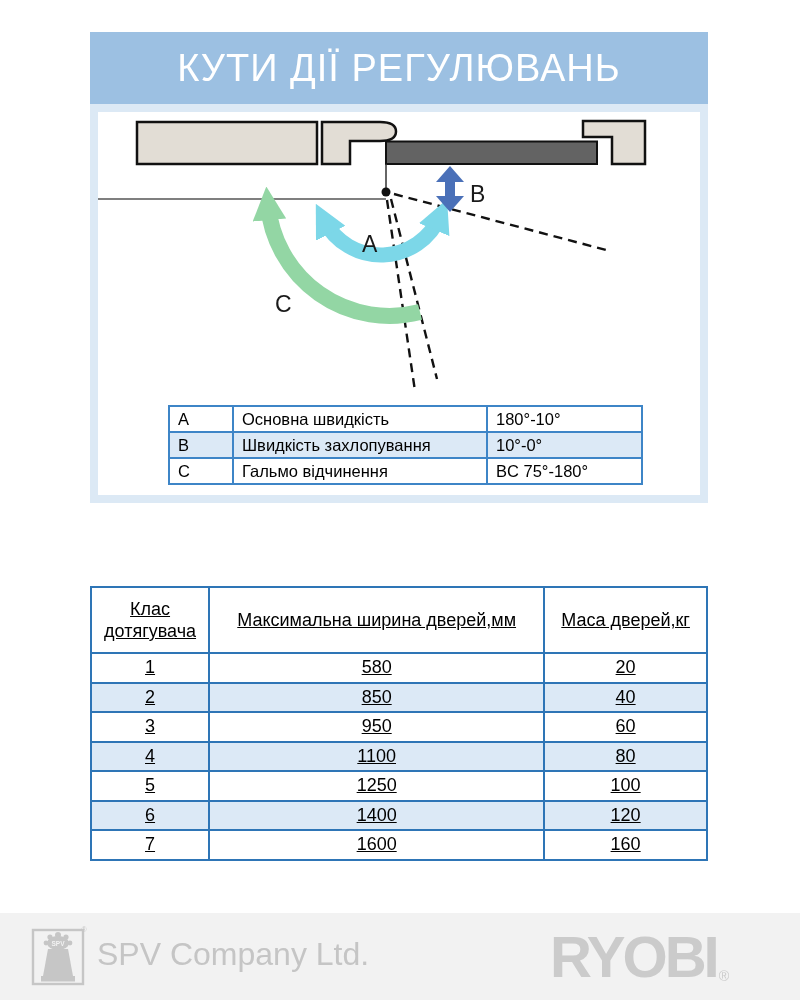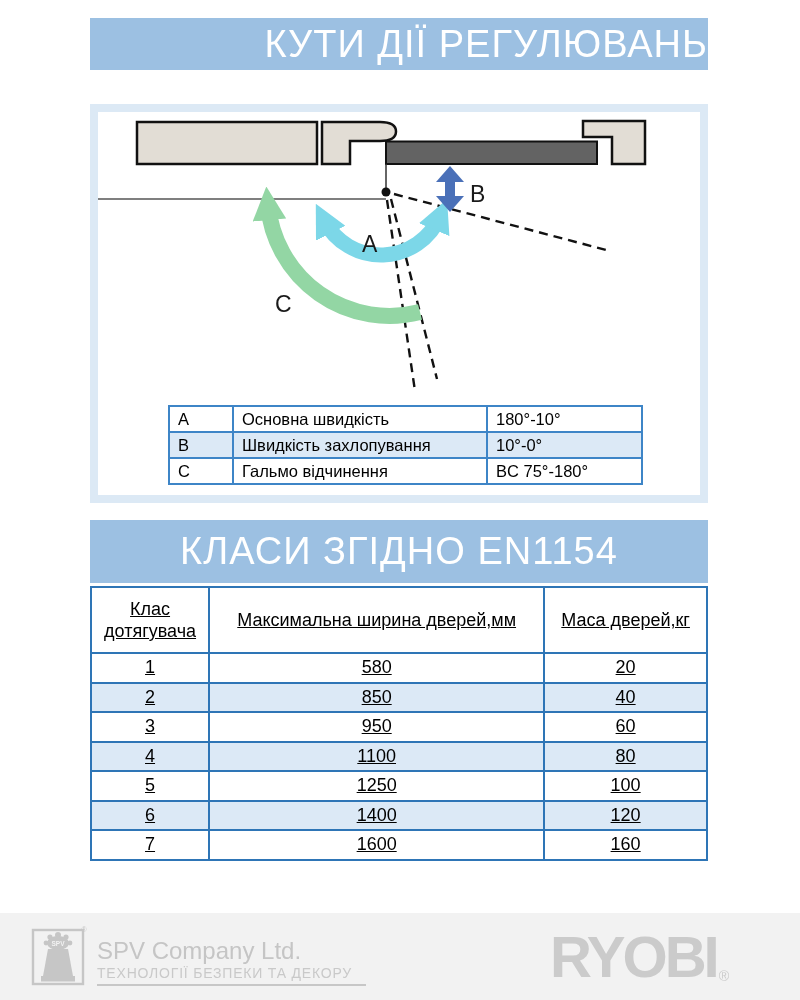--- a/index.html
+++ b/index.html
@@ -6,21 +6,21 @@
   .page {
     position:relative; width:800px; height:1000px; background:#ffffff;
     font-family:"Liberation Sans", sans-serif; overflow:hidden;
   }
   
   .title-bar {
     position:absolute; left:90px; width:618px; background:#9cc0e2;
     color:#ffffff; display:flex; align-items:center; justify-content:center;
     font-size:38px; letter-spacing:1px; font-weight:400;
   }
-  .title-bar.t1 { top:18px; height:52px;justify-content:flex-end; }
+  .title-bar.t1 { top:32px; height:72px; }
   .title-bar.t2 { top:520px; height:63px; }
 
   
   .diagram-box {
     position:absolute; left:90px; top:104px; width:618px; height:399px;
     box-sizing:border-box; border:8px solid #dce9f5; background:#ffffff;
   }
   .diagram-box svg { position:absolute; left:0; top:0; }
 
   
@@ -46,21 +46,21 @@
   .class-table .col1 { width:115px; }
   .class-table .col2 { width:340px;border-radius:10px; }
   .class-table .col3 { width:162px;margin-left:15px; }
 
   
   .footer {
     position:absolute; left:0; top:913px; width:800px; height:87px; background:#f2f2f2;
   }
   .spv-block { position:absolute; left:30px; top:12px; display:flex; align-items:flex-start; }
   .spv-text { margin-left:9px; padding-top:13px; }
-  .spv-name { font-size:24px; color:#c5c5c5; line-height:1.05; white-space:nowrap; }
+  .spv-name { font-size:32px; color:#c5c5c5; line-height:1.05; white-space:nowrap; }
   .spv-tagline {
     font-size:14px; color:#c9c9c9; letter-spacing:0.8px; white-space:nowrap;
     padding:2px 14px 3px 0; border-bottom:2px solid #c7c7c7;
   }
   .ryobi {
     position:absolute; left:550px; top:16px; font-size:57px; font-weight:700;
     color:#cbcbcb; letter-spacing:-3px; line-height:1; transform:scaleX(1.02);
     transform-origin:left; white-space:nowrap;
   }
   .ryobi .reg { font-size:14px; font-weight:400; letter-spacing:0; vertical-align:-4px; margin-left:2px; }
@@ -126,23 +126,20 @@
         <td class="c-value">10°-0°</td>
       </tr>
       <tr>
         <td class="c-key">C</td>
         <td class="c-label">Гальмо відчинення</td>
         <td class="c-value">BC 75°-180°</td>
       </tr>
     </tbody>
   </table>
 
-  <div class="title-bar t2">
-    <span>КЛАСИ ЗГІДНО EN1154</span>
-  </div>
 
   <table class="class-table">
     <thead>
       <tr>
         <th class="col1">Клас дотягувача</th>
         <th class="col2">Максимальна ширина дверей,мм</th>
         <th class="col3">Маса дверей,кг</th>
       </tr>
     </thead>
     <tbody>
@@ -196,19 +193,18 @@
             <circle cx="40" cy="18" r="2.4"></circle>
           <ellipse cx="28" cy="18" rx="11" ry="7"></ellipse>
           <path d="M18,24 L38,24 L43,51 L13,51 Z"></path>
           <rect x="11" y="51" width="34" height="5.5"></rect>
         </g>
         <text x="28" y="20.5" font-size="6.5" font-weight="bold" fill="#f2f2f2" text-anchor="middle">SPV</text>
         <text x="54" y="6.5" font-size="7" fill="#c6c6c6" text-anchor="middle">®</text>
       </svg>
       <div class="spv-text">
         <div class="spv-name">SPV Company Ltd.</div>
-        <div class="spv-tagline">ТЕХНОЛОГІЇ БЕЗПЕКИ ТА ДЕКОРУ</div>
       </div>
     </div>
     <div class="ryobi"><span>RYOBI</span><span class="reg">®</span></div>
   </div>
 
 </div>
 
 </body></html>

